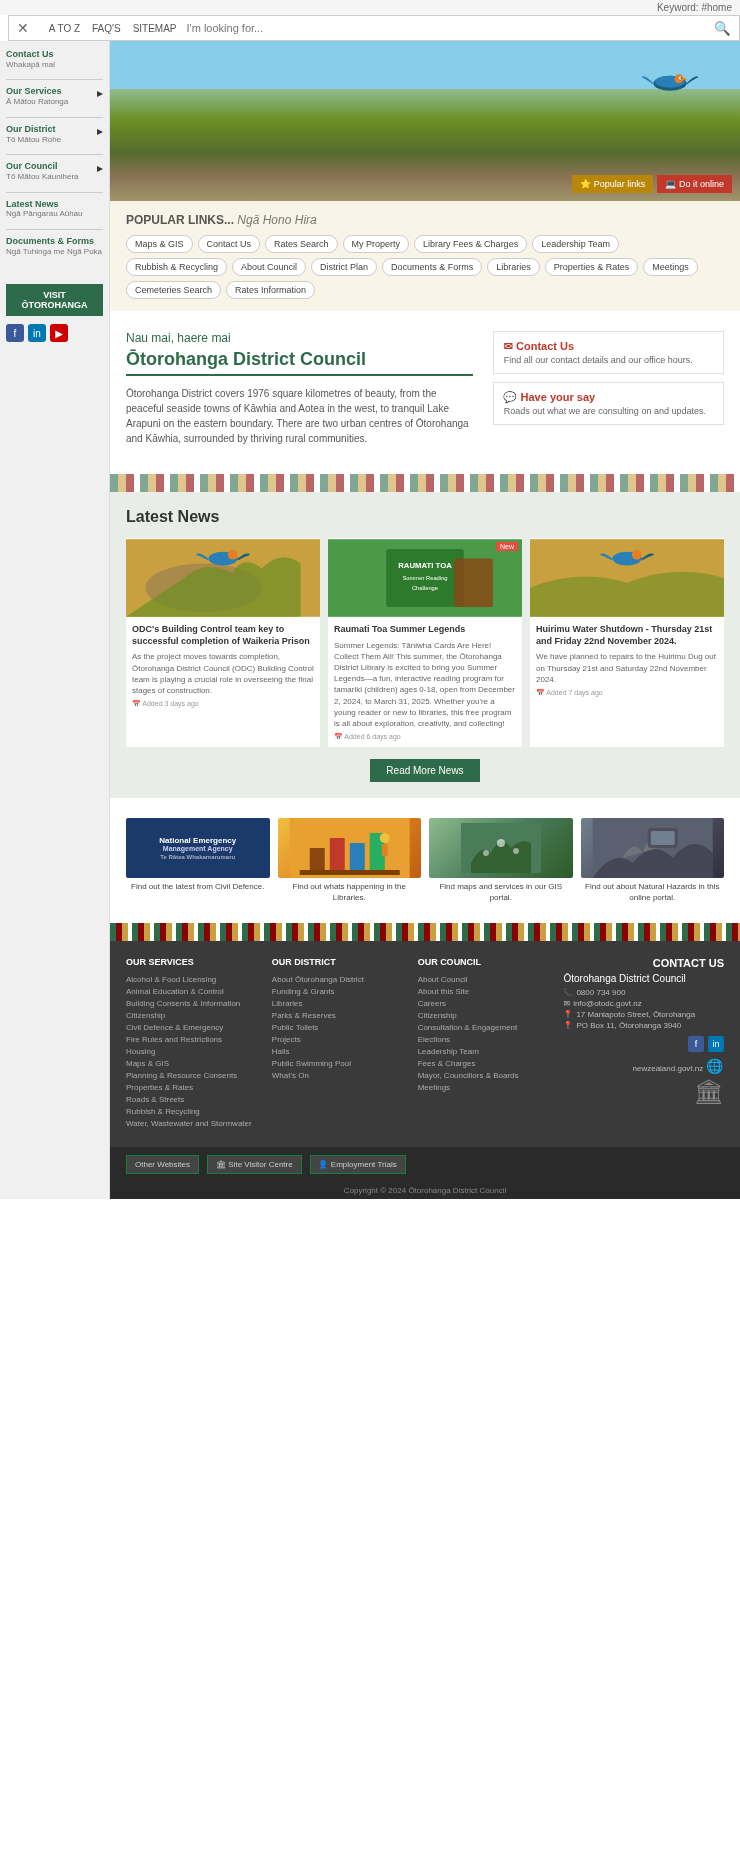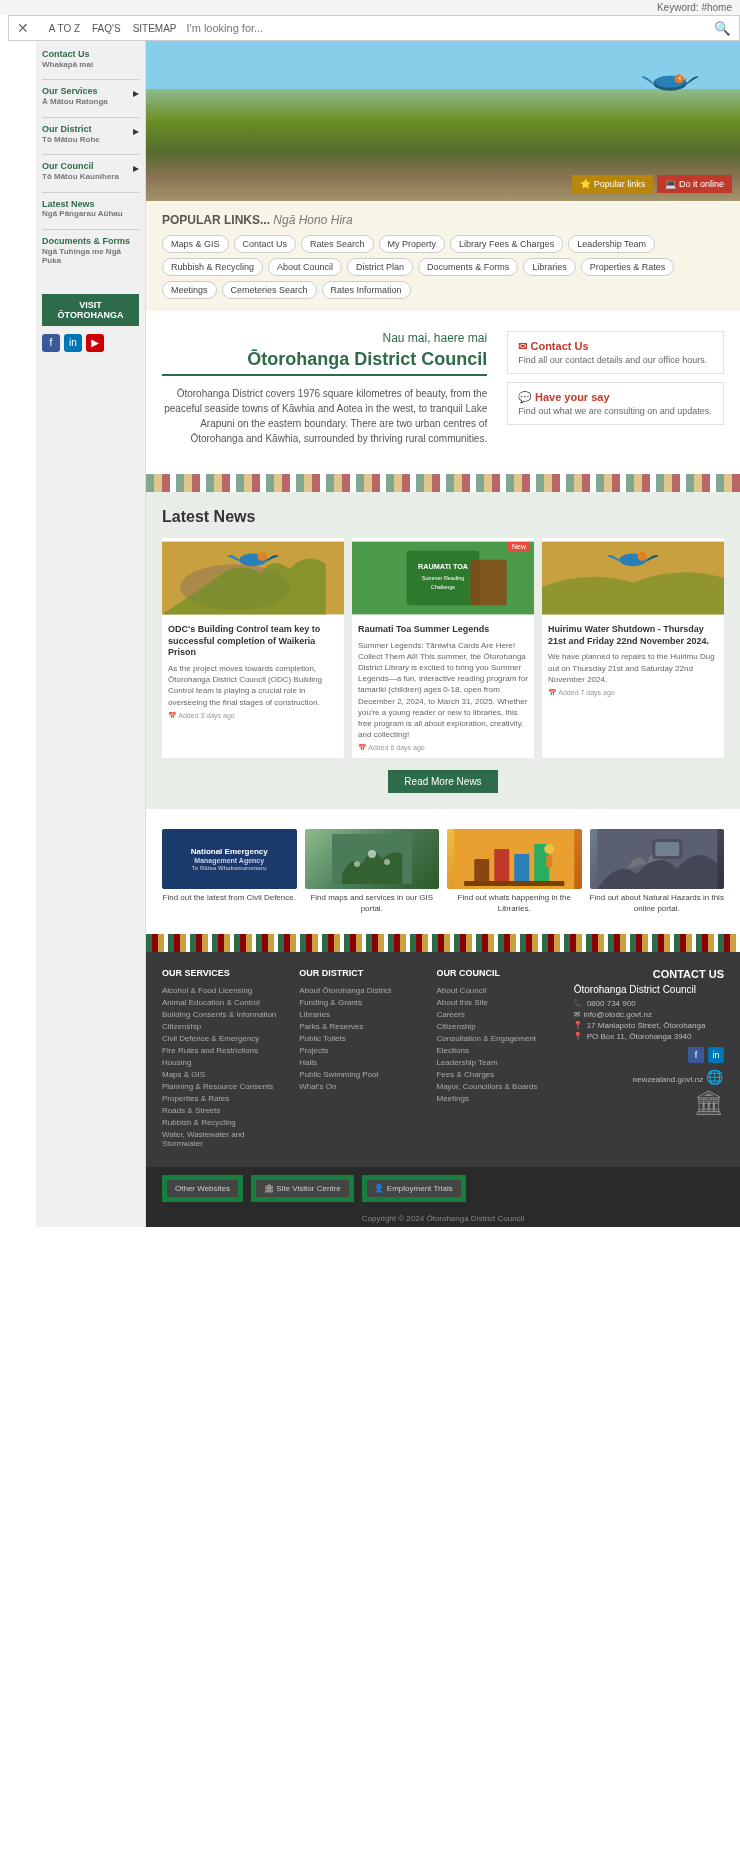--- a/index.html
+++ b/index.html
@@ -10,25 +10,25 @@
 
     
     .search-bar { display: flex; align-items: center; background: #fff; border: 1px solid #ccc; padding: 4px 8px; flex: 1; margin-left: 8px; }
     .search-bar input { border: none; outline: none; flex: 1; font-size: 11px; }
     .search-close { margin-right: 10px; cursor: pointer; color: #666; font-size: 14px; }
     .search-nav { display: flex; gap: 12px; font-size: 10px; color: #555; margin: 0 10px; }
     .search-nav span { cursor: pointer; }
     .search-btn { background: none; border: none; cursor: pointer; }
 
     
-    .layout { display: flex; padding-left: 36px; }
+    .layout { display: flex; }
     .sidebar { width: 110px; min-width: 110px; background: #f0f0f0; padding: 8px 6px; border-right: 1px solid #ddd; }
     .sidebar-item { margin-bottom: 10px; cursor: pointer; }
     .sidebar-item .s-title { font-size: 9px; font-weight: bold; color: #2d6b4a; line-height: 1.2; }
-    .sidebar-item .s-sub { font-size: 8px; color: #777; line-height: 1.2; font-weight: bold; }
+    .sidebar-item .s-sub { font-size: 8px; color: #777; line-height: 1.2; }
     .sidebar-item.has-arrow { display: flex; justify-content: space-between; align-items: flex-start; }
     .sidebar-divider { border-top: 1px solid #ccc; margin: 6px 0; }
     .visit-btn { background: #2d6b4a; color: #fff; border: none; padding: 6px 8px; font-size: 9px; font-weight: bold; cursor: pointer; width: 100%; text-align: center; margin-top: 8px; }
     .social-icons { display: flex; gap: 4px; margin-top: 8px; }
     .social-icon { width: 18px; height: 18px; border-radius: 3px; display: flex; align-items: center; justify-content: center; font-size: 10px; color: #fff; cursor: pointer; }
     .social-fb { background: #3b5998; }
     .social-li { background: #0077b5; }
     .social-yt { background: #cc0000; }
 
     
@@ -46,21 +46,21 @@
 
     
     .popular-links { background: #f9f4e8; padding: 12px 16px; }
     .popular-links-title { font-size: 12px; font-weight: bold; color: #555; margin-bottom: 8px; }
     .popular-links-title em { font-style: italic; color: #777; font-weight: normal; }
     .links-grid { display: flex; flex-wrap: wrap; gap: 5px; }
     .link-pill { border: 1px solid #ccc; padding: 3px 8px; border-radius: 12px; font-size: 9px; cursor: pointer; color: #444; background: #fff; white-space: nowrap; }
 
     
     .welcome { display: flex; padding: 20px 16px; gap: 20px; background: #fff; }
-    .welcome-left { flex: 1.5; text-align: right; }
+    .welcome-left { flex: 1.5; }
     .welcome-subtitle { color: #2d6b4a; font-size: 12px; margin-bottom: 4px; }
     .welcome-title { font-size: 18px; color: #2d6b4a; font-weight: bold; margin-bottom: 10px; border-bottom: 2px solid #2d6b4a; padding-bottom: 4px; }
     .welcome-text { font-size: 10px; color: #555; line-height: 1.5; margin-bottom: 8px; }
     .welcome-right { flex: 1; display: flex; flex-direction: column; gap: 8px; }
     .info-card { border: 1px solid #e0e0e0; padding: 8px 10px; cursor: pointer; }
     .info-card-title { font-size: 11px; font-weight: bold; color: #c0392b; margin-bottom: 2px; display: flex; align-items: center; gap: 4px; }
     .info-card-text { font-size: 9px; color: #666; }
 
     
     .deco-border { height: 18px; background: repeating-linear-gradient(90deg, #2d6b4a 0px, #2d6b4a 8px, #c8a040 8px, #c8a040 16px, #8B0000 16px, #8B0000 24px, #fff 24px, #fff 30px); opacity: 0.6; }
@@ -94,21 +94,21 @@
     .footer-col { flex: 1; }
     .footer-col-title { font-size: 9px; font-weight: bold; color: #fff; margin-bottom: 8px; text-transform: uppercase; }
     .footer-link { font-size: 8px; color: #aaa; margin-bottom: 3px; cursor: pointer; display: block; }
     .footer-contact { flex: 1.2; }
     .footer-contact-title { font-size: 11px; font-weight: bold; color: #fff; margin-bottom: 4px; text-align: right; }
     .footer-org { font-size: 10px; color: #fff; margin-bottom: 4px; }
     .footer-contact-item { font-size: 8px; color: #bbb; margin-bottom: 2px; display: flex; align-items: center; gap: 3px; }
     .footer-social { display: flex; gap: 4px; margin-top: 6px; justify-content: flex-end; }
     .footer-social-icon { width: 16px; height: 16px; border-radius: 2px; display: flex; align-items: center; justify-content: center; font-size: 9px; color: #fff; cursor: pointer; }
     .footer-bottom { background: #2a2a2a; padding: 8px 16px; display: flex; align-items: center; gap: 8px; }
-    .footer-bottom-btn { background: #444; color: #ccc; border: 5px solid #15803d; padding: 4px 8px; font-size: 8px; cursor: pointer; }
+    .footer-bottom-btn { background: #444; color: #ccc; border: 1px solid #15803d; padding: 4px 8px; font-size: 8px; cursor: pointer; }
     .footer-copyright { text-align: center; font-size: 8px; color: #888; padding: 4px; background: #2a2a2a; }
 
     
     .nema-logo { background: #1a3a6b; color: #fff; font-size: 7px; font-weight: bold; padding: 4px; display: flex; flex-direction: column; align-items: center; justify-content: center; height: 100%; }
 
     
     .gis-placeholder { background: linear-gradient(135deg, #8fbc8f 0%, #4a7c59 50%, #2d5a27 100%); width: 100%; height: 100%; display: flex; align-items: center; justify-content: center; }
 
     
     .lib-placeholder { background: linear-gradient(135deg, #f0c040 0%, #e08020 50%, #c06010 100%); width: 100%; height: 100%; }
@@ -237,21 +237,21 @@
         <div class="welcome-title">Ōtorohanga District Council</div>
         <p class="welcome-text">Ōtorohanga District covers 1976 square kilometres of beauty, from the peaceful seaside towns of Kāwhia and Aotea in the west, to tranquil Lake Arapuni on the eastern boundary. There are two urban centres of Ōtorohanga and Kāwhia, surrounded by thriving rural communities.</p>
       </div>
       <div class="welcome-right">
         <div class="info-card">
           <div class="info-card-title">✉ Contact Us</div>
           <div class="info-card-text">Find all our contact details and our office hours.</div>
         </div>
         <div class="info-card">
           <div class="info-card-title">💬 Have your say</div>
-          <div class="info-card-text">Find out what we are consulting on and updates.</div>
+          <div class="info-card-text">Roads out what we are consulting on and updates.</div>
         </div>
       </div>
     </div>
 
     <div class="deco-border"></div>
 
     <div class="news-section">
       <div class="news-title">Latest News</div>
       <div class="news-grid">
 
@@ -332,50 +332,50 @@
               <div style="font-size:8px;font-weight:bold;color:#fff;line-height:1.2;">National Emergency</div>
               <div style="font-size:7px;color:#cce;line-height:1.2;">Management Agency</div>
               <div style="font-size:6px;color:#aab;line-height:1.1;">Te Rātea Whakamarumaru</div>
             </div>
           </div>
           <div class="feature-text">Find out the latest from Civil Defence.</div>
         </div>
 
         <div class="feature-item">
           <div class="feature-img">
+            <div class="lib-placeholder">
+              <svg width="100%" height="60" viewBox="0 0 120 60">
+                <rect width="120" height="60" fill="#e8a030"></rect>
+                <rect x="20" y="30" width="15" height="25" fill="#8B4513" rx="1"></rect>
+                <rect x="40" y="20" width="15" height="35" fill="#c0392b" rx="1"></rect>
+                <rect x="60" y="25" width="15" height="30" fill="#2980b9" rx="1"></rect>
+                <rect x="80" y="15" width="15" height="40" fill="#27ae60" rx="1"></rect>
+                <rect x="10" y="52" width="100" height="5" fill="#7B3F00"></rect>
+
+                <circle cx="95" cy="20" r="5" fill="#f0c040"></circle>
+                <rect x="92" y="26" width="6" height="12" fill="#e08020" rx="1"></rect>
+              </svg>
+            </div>
+          </div>
+          <div class="feature-text">Find out whats happening in the Libraries.</div>
+        </div>
+
+        <div class="feature-item">
+          <div class="feature-img">
             <div class="gis-placeholder">
               <svg width="80" height="50" viewBox="0 0 80 50">
                 <rect width="80" height="50" fill="#4a7c59"></rect>
                 <path d="M10 40 Q20 20 30 30 Q40 10 50 25 Q60 15 70 20 L70 50 L10 50Z" fill="#2d5a27" opacity="0.8"></path>
                 <circle cx="40" cy="20" r="4" fill="#fff" opacity="0.6"></circle>
                 <circle cx="25" cy="30" r="3" fill="#fff" opacity="0.5"></circle>
                 <circle cx="55" cy="28" r="3" fill="#fff" opacity="0.5"></circle>
               </svg>
             </div>
           </div>
           <div class="feature-text">Find maps and services in our GIS portal.</div>
-        </div>
-
-        <div class="feature-item">
-          <div class="feature-img">
-            <div class="lib-placeholder">
-              <svg width="100%" height="60" viewBox="0 0 120 60">
-                <rect width="120" height="60" fill="#e8a030"></rect>
-                <rect x="20" y="30" width="15" height="25" fill="#8B4513" rx="1"></rect>
-                <rect x="40" y="20" width="15" height="35" fill="#c0392b" rx="1"></rect>
-                <rect x="60" y="25" width="15" height="30" fill="#2980b9" rx="1"></rect>
-                <rect x="80" y="15" width="15" height="40" fill="#27ae60" rx="1"></rect>
-                <rect x="10" y="52" width="100" height="5" fill="#7B3F00"></rect>
-
-                <circle cx="95" cy="20" r="5" fill="#f0c040"></circle>
-                <rect x="92" y="26" width="6" height="12" fill="#e08020" rx="1"></rect>
-              </svg>
-            </div>
-          </div>
-          <div class="feature-text">Find out whats happening in the Libraries.</div>
         </div>
 
         <div class="feature-item">
           <div class="feature-img">
             <div class="haz-placeholder">
               <svg width="100%" height="60" viewBox="0 0 120 60">
                 <rect width="120" height="60" fill="#5a6070"></rect>
                 <path d="M0 60 Q20 30 40 45 Q60 20 80 40 Q100 15 120 35 L120 60Z" fill="#3a3a4a" opacity="0.7"></path>
                 <path d="M30 40 Q40 20 50 35 Q55 15 65 30Z" fill="#808080" opacity="0.6"></path>
                 <rect x="55" y="10" width="30" height="20" fill="#4a4a5a" rx="3" opacity="0.8"></rect>

